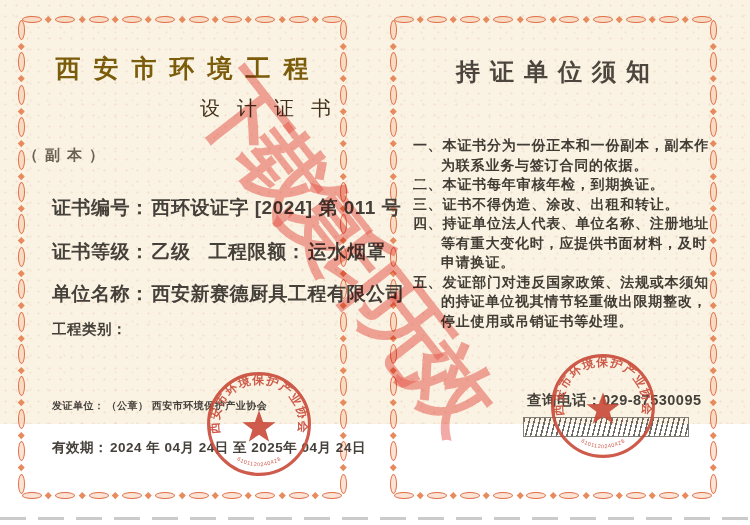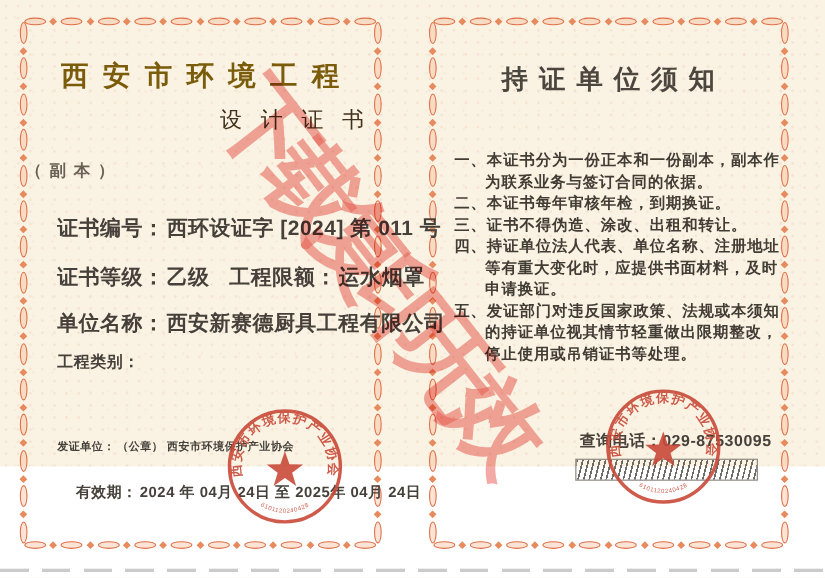--- a/index.html
+++ b/index.html
@@ -316,21 +316,21 @@
   </div>
 
   <div class="field-flex" style="top:320px;">
     <span class="lab">工程类别：</span>
   </div>
 
   <div class="field" style="top:399px;font-size:10px;">
     <span class="lab">发证单位：</span><span>（公章） 西安市环境保护产业协会</span>
   </div>
 
-  <div class="field" style="top:439px;font-size:13.5px;margin-left:17px;">
+  <div class="field" style="top:439px;font-size:13.5px;">
     <span class="lab">有效期：</span><span>2024 年 04月 24日 至 2025年 04月 24日</span>
   </div>
 
   <div class="rp-title">持证单位须知</div>
 
   <div class="rp-list">
     <div class="item">一、本证书分为一份正本和一份副本，副本作为联系业务与签订合同的依据。</div>
     <div class="item">二、本证书每年审核年检，到期换证。</div>
     <div class="item">三、证书不得伪造、涂改、出租和转让。</div>
     <div class="item">四、持证单位法人代表、单位名称、注册地址等有重大变化时，应提供书面材料，及时申请换证。</div>

